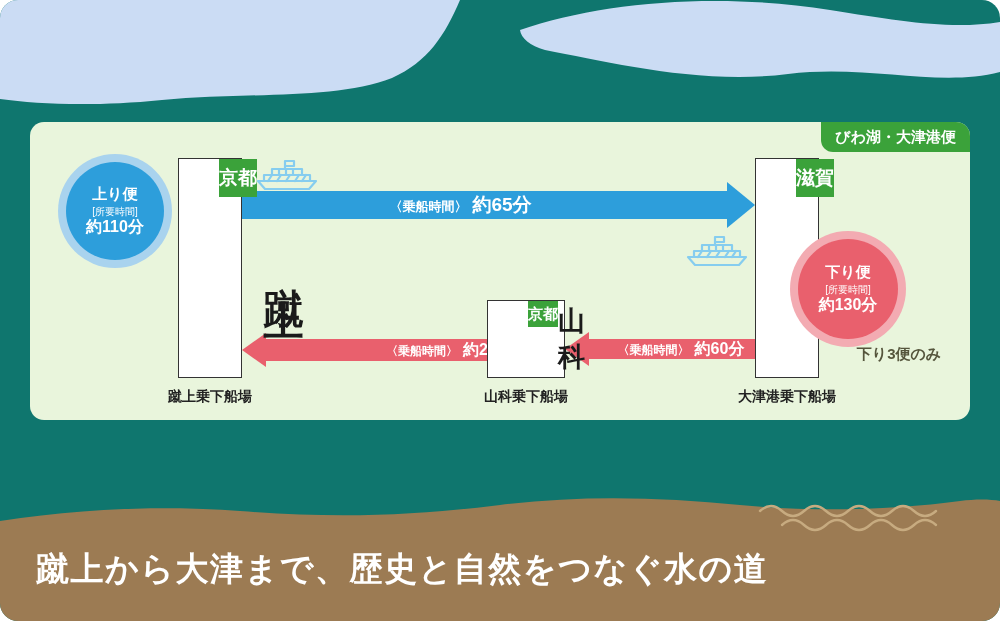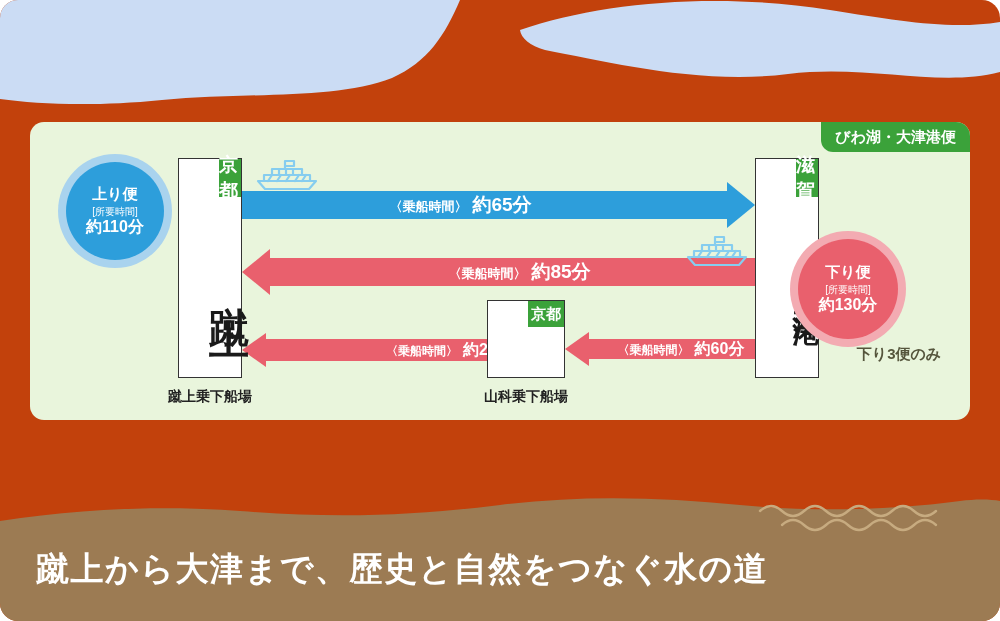--- a/index.html
+++ b/index.html
@@ -1,17 +1,17 @@
 <!DOCTYPE html>
 <html><head>
 <meta charset="utf-8">
 <style>
   html,body { margin:0; padding:0; background:#fff; }
   .page {
-    position:relative; width:1000px; height:621px; background:#c2410c;
+    position:relative; width:1000px; height:621px; background:#0f766e;
     overflow:hidden; border-radius:18px;
     font-family:"Liberation Sans","DejaVu Sans",sans-serif;
   }
   .top-wave { position:absolute; left:0; top:0; }
 
   
   .panel {
     position:absolute; left:30px; top:122px; width:940px; height:298px;
     background:#e9f5dc; border-radius:14px;
   }
@@ -26,21 +26,21 @@
   .badge .inner { border-radius:50%; color:#fff; display:flex; flex-direction:column; align-items:center; justify-content:center; text-align:center; line-height:1.15; }
   .badge.up   { left:28px;  top:32px;  width:114px; height:114px; background:#a9d3ee; }
   .badge.up .inner   { width:98px;  height:98px;  background:#2d9edb; }
   .badge.down { left:760px; top:109px; width:116px; height:116px; background:#f3abb2; }
   .badge.down .inner { width:100px; height:100px; background:#e9606d; }
   .badge-title { font-size:15px; font-weight:bold; }
   .badge-sub   { font-size:10px; margin-top:3px; }
   .badge-time  { font-size:16px; font-weight:bold; margin-top:1px; }
 
   
-  .station { position:absolute; background:#fff; border:1.5px solid #333; display:flex; flex-direction:column; z-index:5; box-sizing:border-box;padding-left:40px; }
+  .station { position:absolute; background:#fff; border:1.5px solid #333; display:flex; flex-direction:row; z-index:5; box-sizing:border-box;padding-left:40px; }
   .station-header { background:#3ba23a; color:#fff; font-weight:bold; display:flex; align-items:center; justify-content:center; flex:none; }
   .station-name-v { flex:1; display:flex; align-items:center; justify-content:center; writing-mode:vertical-rl; text-orientation:upright; font-weight:bold; color:#1a1a1a; }
   .station-name-h { flex:1; display:flex; align-items:center; justify-content:center; font-weight:bold; color:#1a1a1a; font-size:27px; }
   .station.keage { left:148px; top:36px; width:64px; height:220px; }
   .station.keage .station-header { height:38px; font-size:19px; }
   .station.keage .station-name-v { font-size:40px; letter-spacing:12px; }
   .station.otsu  { left:725px; top:36px; width:64px; height:220px; }
   .station.otsu .station-header { height:38px; font-size:19px; }
   .station.otsu .station-name-v { font-size:30px; letter-spacing:7px; }
   .station.yamashina { left:457px; top:178px; width:78px; height:78px; }
@@ -120,27 +120,20 @@
     <div class="note">下り3便のみ</div>
 
     <div id="arrow-up" class="arrow right blue">
       <div class="body"></div>
       <div class="head"></div>
       <div class="label">
         <span class="prefix">〈乗船時間〉</span><span class="time">約65分</span>
       </div>
     </div>
 
-    <div id="arrow-down-main" class="arrow left red">
-      <div class="body"></div>
-      <div class="head"></div>
-      <div class="label">
-        <span class="prefix">〈乗船時間〉</span><span class="time">約85分</span>
-      </div>
-    </div>
 
     <div id="arrow-down-60" class="arrow left red small">
       <div class="body"></div>
       <div class="head"></div>
       <div class="label">
         <span class="prefix">〈乗船時間〉</span><span class="time">約60分</span>
       </div>
     </div>
 
     <div id="arrow-down-25" class="arrow left red small">
@@ -167,28 +160,30 @@
         <path d="M10,23 h58 l-7,8 h-44 z"></path>
       </g>
     </svg>
 
     <div class="station keage">
       <div class="station-header">京都</div>
       <div class="station-name-v">蹴上</div>
     </div>
     <div class="station yamashina">
       <div class="station-header">京都</div>
+      <div class="station-name-h">山科</div>
     </div>
     <div class="station otsu">
       <div class="station-header">滋賀</div>
       <div class="station-name-v">大津港</div>
     </div>
 
     <div class="pier-label p1">蹴上乗下船場</div>
     <div class="pier-label p2">山科乗下船場</div>
+    <div class="pier-label p3">大津港乗下船場</div>
 
   </div>
 
   <div class="bottom-band">
     <svg width="1000" height="130" viewBox="0 0 1000 130" preserveAspectRatio="none" style="position:absolute;left:0;top:0;">
       <path fill="#9c7b53" d="M0,30 C80,18 160,14 240,20 C340,28 420,24 500,14 C580,4 660,6 740,14 C820,22 900,18 960,10 C975,8 990,8 1000,10 L1000,130 L0,130 Z"></path>
     </svg>
     <div class="caption">蹴上から大津まで、歴史と自然をつなぐ水の道</div>
   </div>
 

